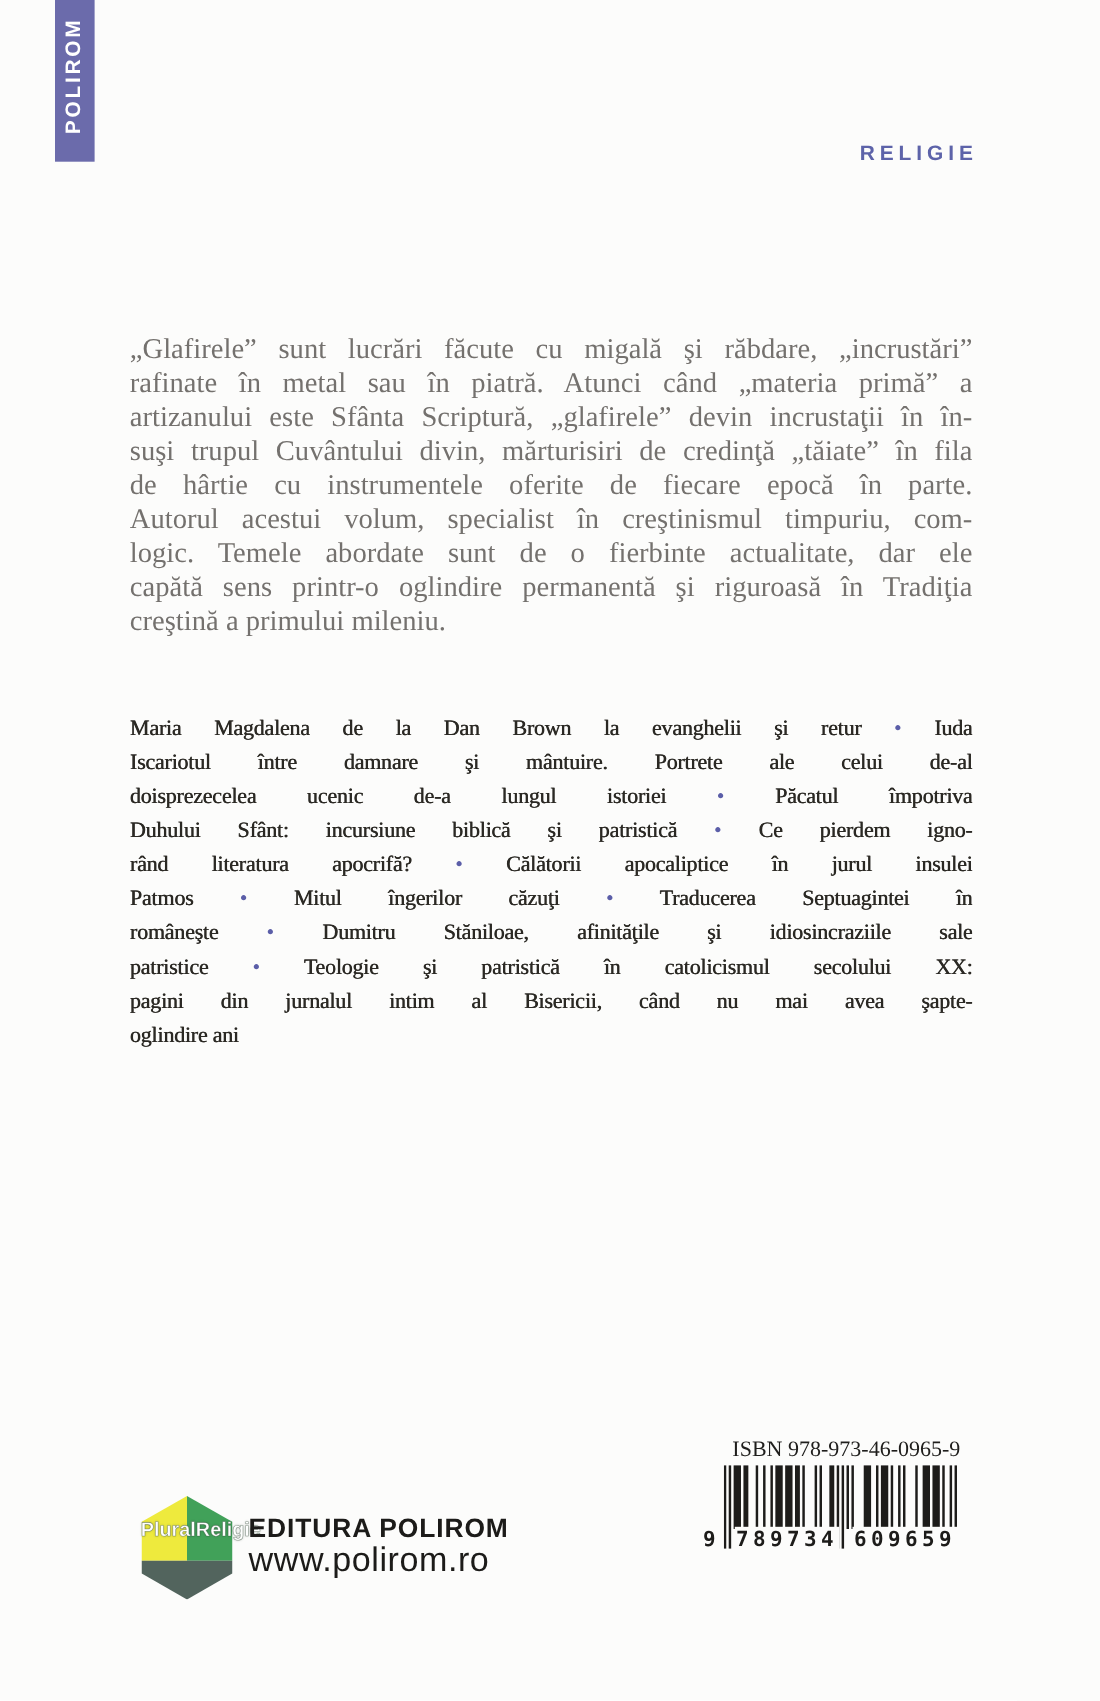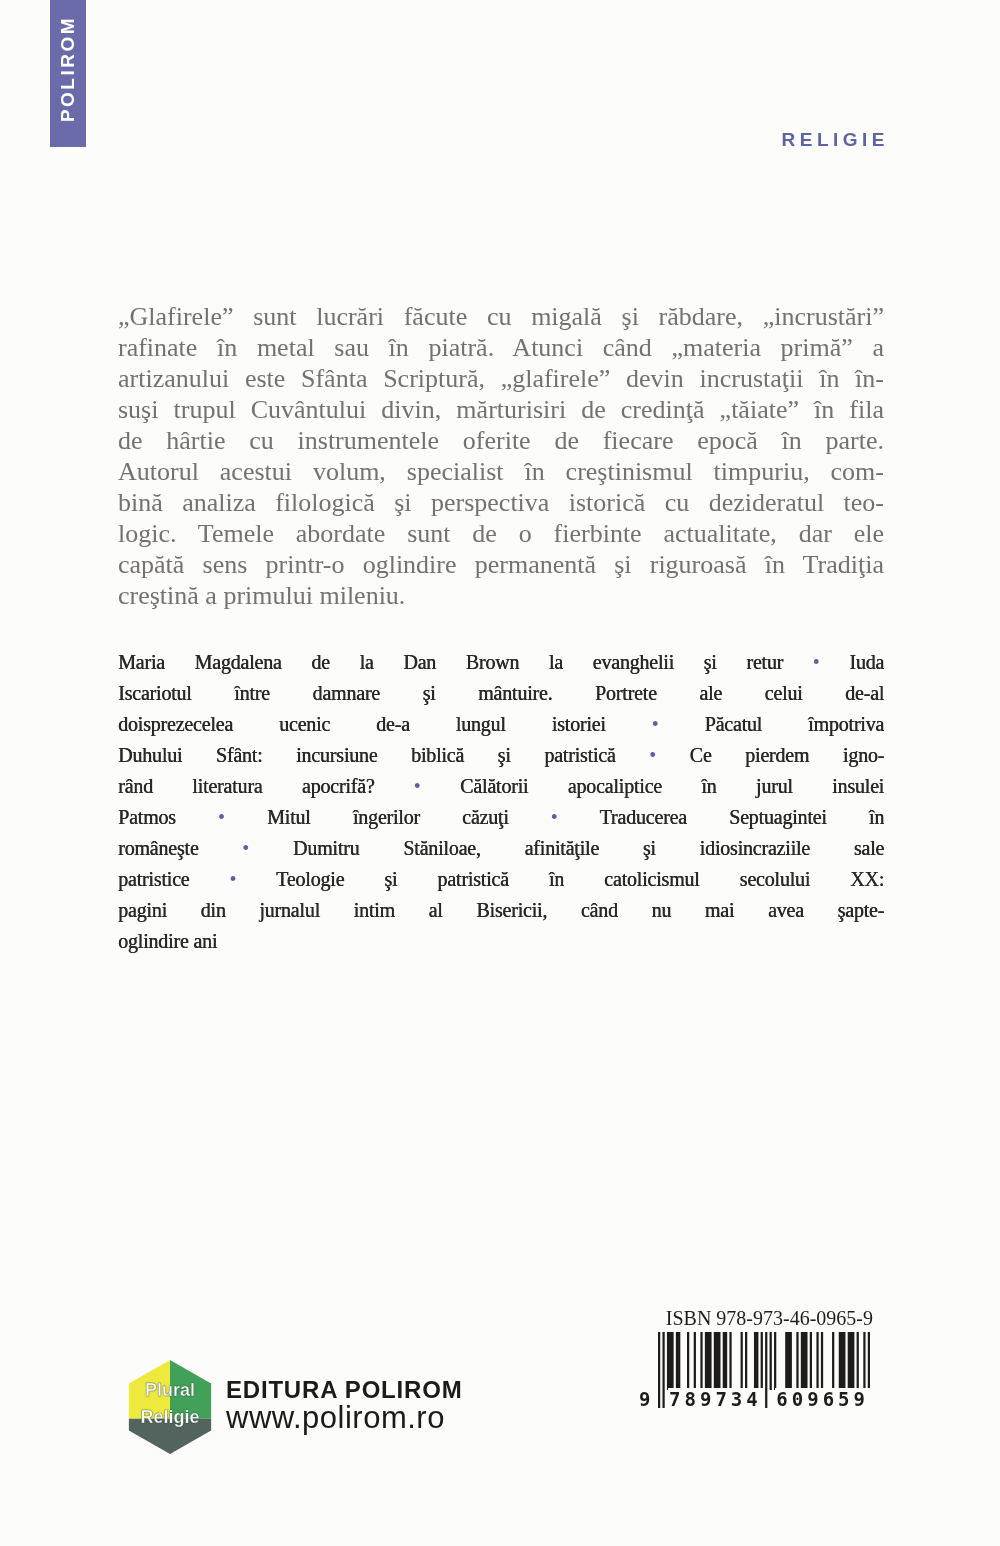--- a/index.html
+++ b/index.html
@@ -39,21 +39,21 @@
   }
   .line.last { text-align-last:left; }
   .topics .line { text-shadow:0.45px 0 0 currentColor; letter-spacing:-0.2px; }
   .bullet { color:var(--bullet); text-shadow:none; }
 
   
   .logo { position:absolute; left:128px; top:1360px; width:84px; height:94px; }
   .logo svg { display:block; width:84px; height:94px; }
   .logo-text {
     position:absolute; left:0; top:17px; width:84px;
-    display:flex; flex-direction:column; align-items:center;
+    display:flex; flex-direction:row; align-items:center;
     color:#ffffff; font-family:"Liberation Sans", sans-serif;
     font-weight:bold; font-size:18px; line-height:27px;
     -webkit-text-stroke:0.5px rgba(55,80,60,0.55);
     text-shadow:0 0 2px rgba(40,60,45,0.45);
   }
   .publisher-name {
     position:absolute; left:226px; top:1376px;
     font-family:"Liberation Sans", sans-serif; font-weight:bold;
     font-size:24px; letter-spacing:0.8px; color:var(--footer_text);
   }
@@ -90,21 +90,20 @@
 
   <div class="category">RELIGIE</div>
 
   <div class="para description">
       <div class="line">„Glafirele” sunt lucrări făcute cu migală şi răbdare, „incrustări”</div>
       <div class="line">rafinate în metal sau în piatră. Atunci când „materia primă” a</div>
       <div class="line">artizanului este Sfânta Scriptură, „glafirele” devin incrustaţii în în-</div>
       <div class="line">suşi trupul Cuvântului divin, mărturisiri de credinţă „tăiate” în fila</div>
       <div class="line">de hârtie cu instrumentele oferite de fiecare epocă în parte.</div>
       <div class="line">Autorul acestui volum, specialist în creştinismul timpuriu, com-</div>
-      <div class="line">bină analiza filologică şi perspectiva istorică cu dezideratul teo-</div>
       <div class="line">logic. Temele abordate sunt de o fierbinte actualitate, dar ele</div>
       <div class="line">capătă sens printr-o oglindire permanentă şi riguroasă în Tradiţia</div>
       <div class="line last">creştină a primului mileniu.</div>
     </div>
 
   <div class="para topics">
       <div class="line">Maria Magdalena de la Dan Brown la evanghelii şi retur <span class="bullet">•</span> Iuda</div>
       <div class="line">Iscariotul între damnare şi mântuire. Portrete ale celui de-al</div>
       <div class="line">doisprezecelea ucenic de-a lungul istoriei <span class="bullet">•</span> Păcatul împotriva</div>
       <div class="line">Duhului Sfânt: incursiune biblică şi patristică <span class="bullet">•</span> Ce pierdem igno-</div>

